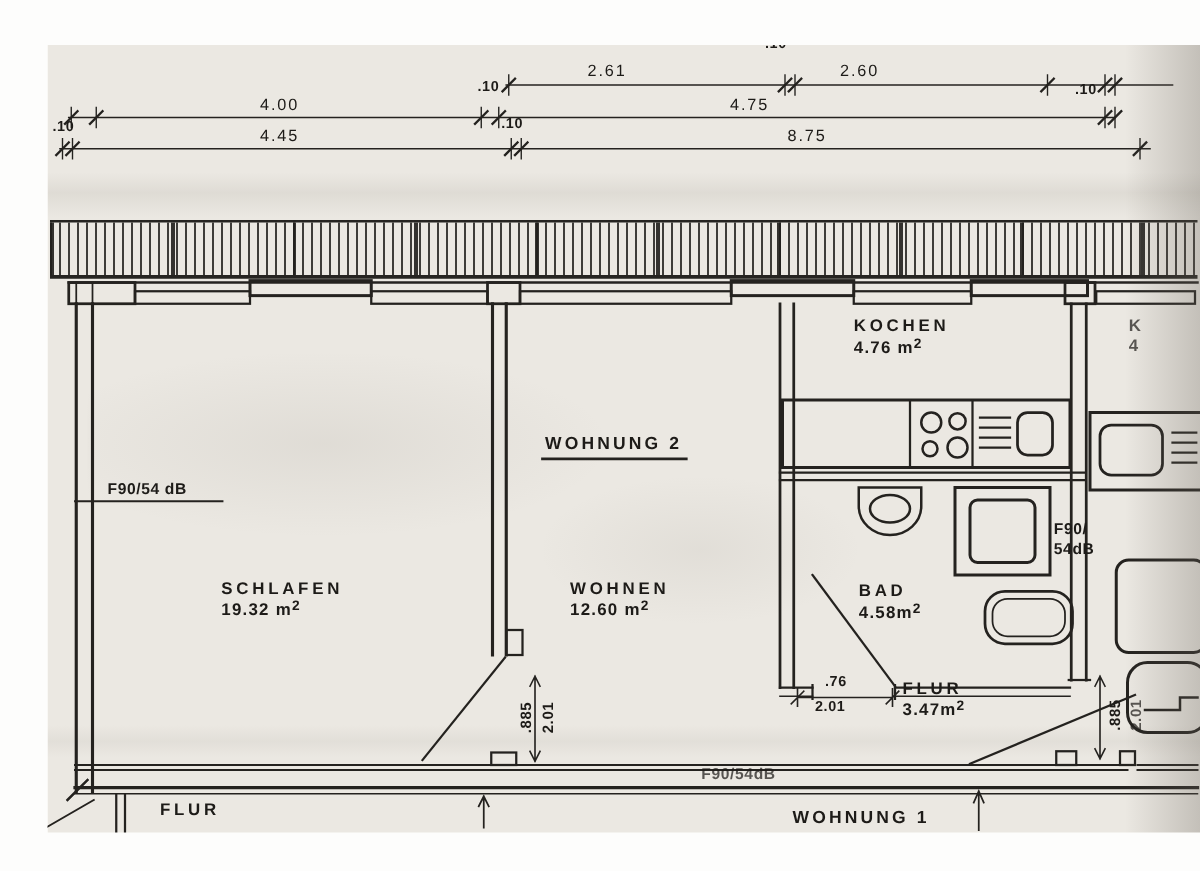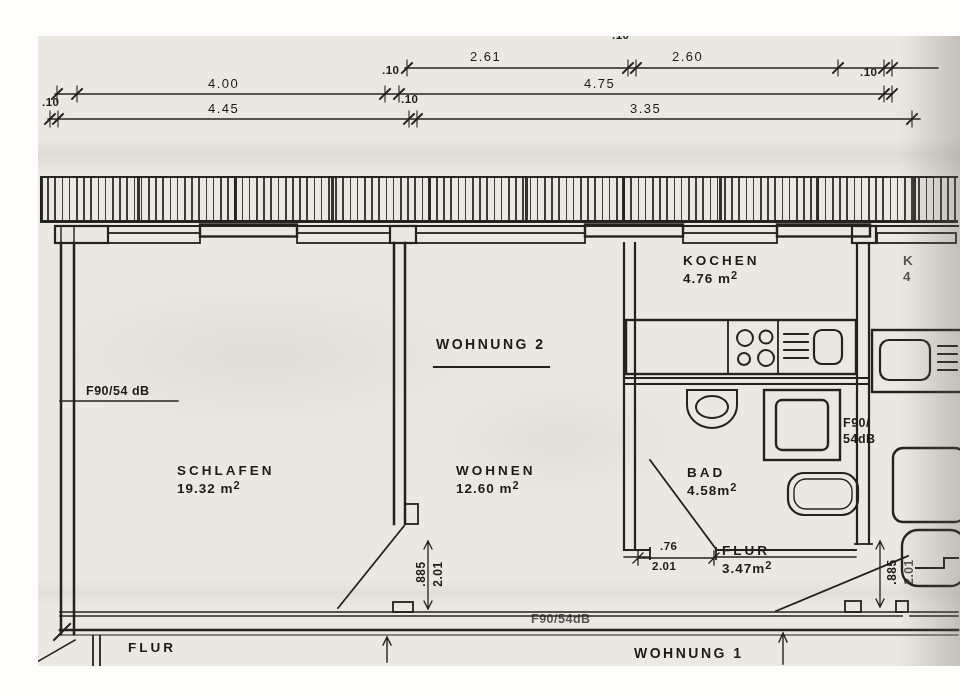--- a/index.html
+++ b/index.html
@@ -194,44 +194,44 @@
 
   <path d="M434,367 H549" stroke-width="2.2"></path>
   <path d="M60,401 H178" stroke-width="1.5"></path>
 </svg>
 
 <div class="t dim" style="left:470px;top:50px">2.61</div>
 <div class="t dim" style="left:672px;top:50px">2.60</div>
 <div class="t dim" style="left:208px;top:77px">4.00</div>
 <div class="t dim" style="left:584px;top:77px">4.75</div>
 <div class="t dim" style="left:208px;top:102px">4.45</div>
-<div class="t dim" style="left:630px;top:102px">3.35</div>
+<div class="t dim" style="left:630px;top:102px">8.75</div>
 <div class="t dimsmall" style="left:612px;top:30px">.10</div>
 <div class="t dimsmall" style="left:42px;top:97px">.10</div>
 <div class="t dimsmall" style="left:382px;top:65px">.10</div>
 <div class="t dimsmall" style="left:401px;top:94px">.10</div>
 <div class="t dimsmall" style="left:860px;top:67px">.10</div>
 
-<div class="t unit" style="left:436px;top:337px">WOHNUNG 2</div>
+<div class="t unit" style="left:436px;top:347px">WOHNUNG 2</div>
 <div class="t unit" style="left:634px;top:646px">WOHNUNG 1</div>
 
 <div class="t lbl" style="left:177px;top:464px">SCHLAFEN</div>
 <div class="t area" style="left:177px;top:480px"><span>19.32 m</span><sup>2</sup></div>
 <div class="t lbl" style="left:456px;top:464px">WOHNEN</div>
 <div class="t area" style="left:456px;top:480px"><span>12.60 m</span><sup>2</sup></div>
 <div class="t lbl" style="left:683px;top:254px">KOCHEN</div>
 <div class="t area" style="left:683px;top:270px"><span>4.76 m</span><sup>2</sup></div>
 <div class="t lbl" style="left:687px;top:466px">BAD</div>
 <div class="t area" style="left:687px;top:482px"><span>4.58m</span><sup>2</sup></div>
 <div class="t lbl" style="left:722px;top:544px">FLUR</div>
 <div class="t area" style="left:722px;top:560px"><span>3.47m</span><sup>2</sup></div>
 <div class="t lbl" style="left:128px;top:641px">FLUR</div>
 
 <div class="t fire" style="left:86px;top:385px">F90/54 dB</div>
-<div class="t fire faded" style="left:531px;top:613px">F90/54dB</div>
+<div class="t fire faded" style="left:561px;top:613px">F90/54dB</div>
 <div class="t fire" style="left:843px;top:417px">F90/</div>
 <div class="t fire" style="left:843px;top:433px">54dB</div>
 
 <div class="t lbl faded" style="left:903px;top:254px">K</div>
 <div class="t area faded" style="left:903px;top:270px">4</div>
 
 <div class="t rot" style="left:400px;top:568px">.885</div>
 <div class="t rot" style="left:417px;top:568px">2.01</div>
 <div class="t dimsmall" style="left:660px;top:541px">.76</div>
 <div class="t dimsmall" style="left:652px;top:561px">2.01</div>

